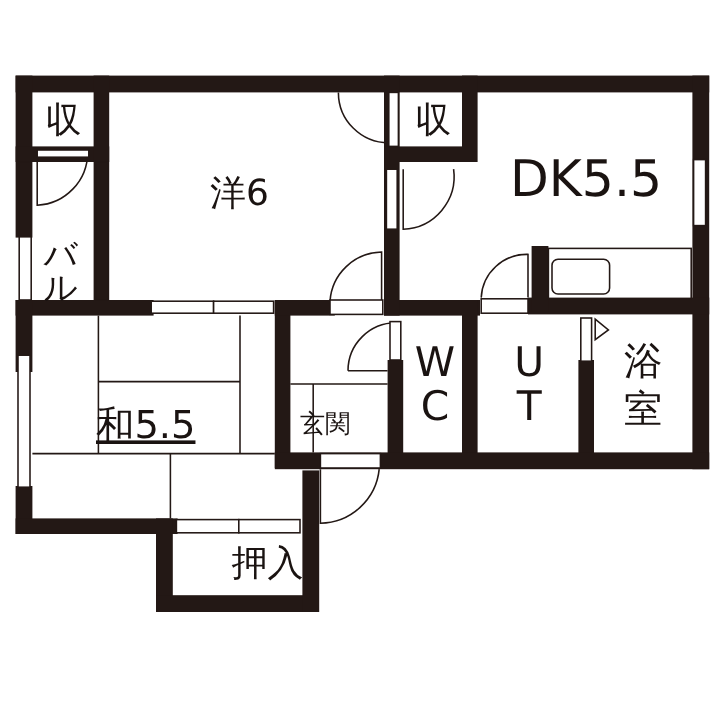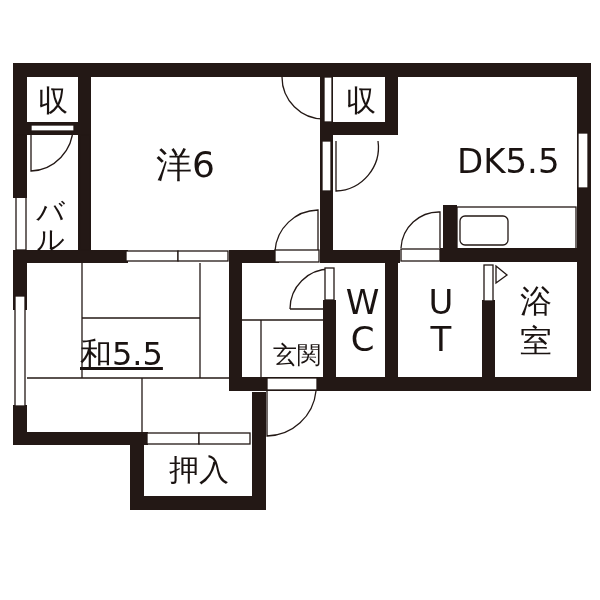--- a/index.html
+++ b/index.html
@@ -106,24 +106,24 @@
     <path d="M 267 391 L 267 436 A 50 50 0 0 0 316 391"></path>
     <rect x="267" y="378" width="50" height="12" fill="#fff"></rect>
 
     <rect x="484" y="265" width="9" height="36" fill="#fff"></rect>
     <path d="M 496 266 L 507 275 L 496 283 Z" fill="#fff"></path>
   </g>
 </svg>
 
 <div class="label" style="left:30px;top:86px;font-size:30px;width:46px;">収</div>
 <div class="label vlabel" style="left:36px;top:180px;font-size:28px;">バル</div>
-<div class="label" style="left:156px;top:147px;font-size:36px;">洋6</div>
+<div class="label" style="left:175px;top:147px;font-size:30px;">洋6</div>
 <div class="label" style="left:338px;top:86px;font-size:30px;width:46px;">収</div>
-<div class="label" style="left:425px;top:144px;font-size:34px;margin-left:32px;">DK5.5</div>
+<div class="label" style="left:425px;top:128px;font-size:42px;">DK5.5</div>
 <div class="label" style="left:80px;top:338px;font-size:32px;text-decoration:underline;">和5.5</div>
-<div class="label" style="left:273px;top:343px;font-size:24px;">玄関</div>
+<div class="label" style="left:250px;top:343px;font-size:21px;">玄関</div>
 <div class="label" style="left:340px;top:285px;font-size:34px;width:45px;">W</div>
 <div class="label" style="left:340px;top:322px;font-size:34px;width:45px;">C</div>
 <div class="label" style="left:398px;top:285px;font-size:34px;width:86px;">U</div>
 <div class="label" style="left:398px;top:322px;font-size:34px;width:86px;">T</div>
 <div class="label" style="left:495px;top:285px;font-size:32px;width:82px;">浴</div>
 <div class="label" style="left:495px;top:325px;font-size:32px;width:82px;">室</div>
-<div class="label" style="left:145px;top:455px;font-size:30px;width:108px;">押入</div>
+<div class="label" style="left:145px;top:455px;font-size:30px;width:108px;text-align:right;">押入</div>
 
 </body></html>

